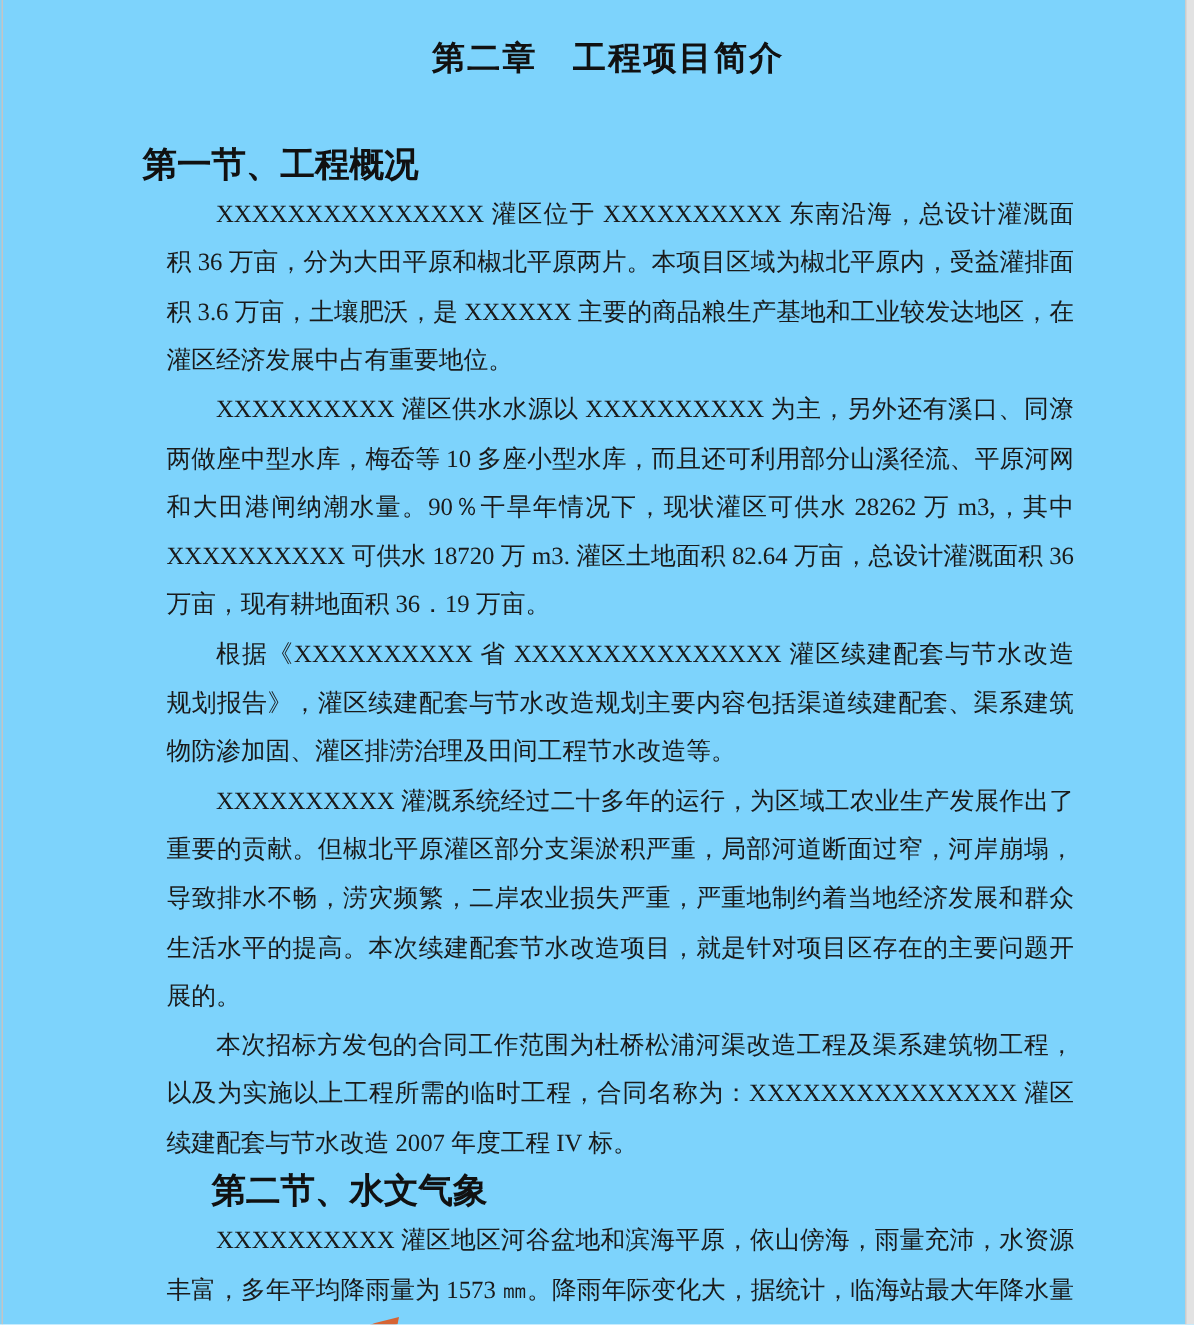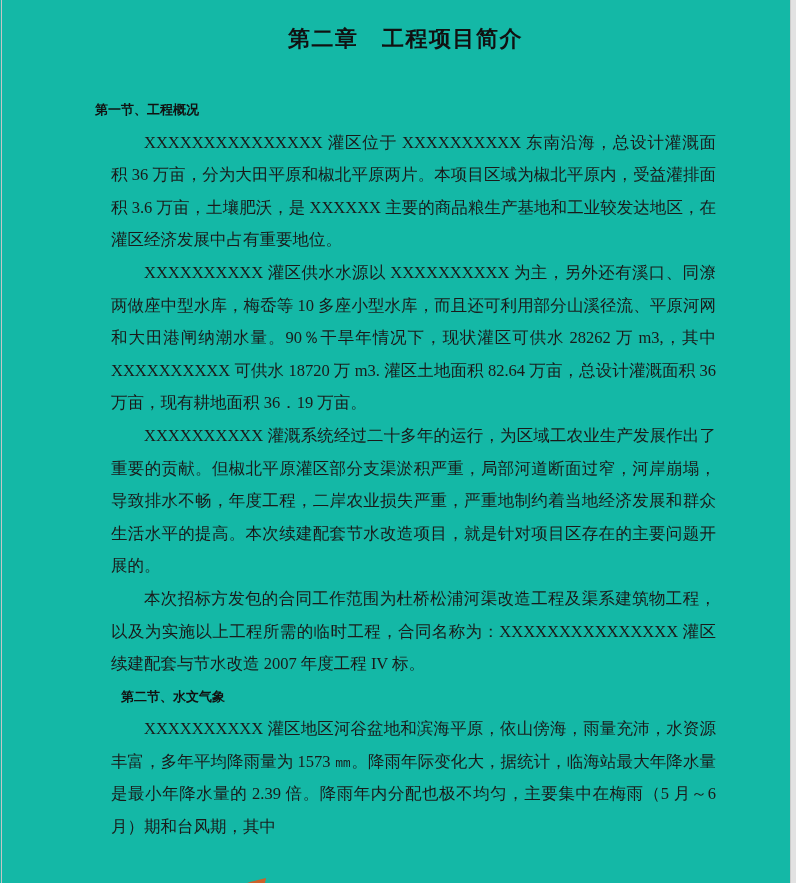--- a/index.html
+++ b/index.html
@@ -1,21 +1,21 @@
 <!DOCTYPE html>
 <html><head>
 <meta charset="utf-8">
 <style>
   * { margin: 0; padding: 0; box-sizing: border-box; }
   html, body { background: #ffffff; }
   .page {
     position: relative;
     width: 796px;
     height: 883px;
-    background: #14b8a6;
+    background: #7dd3fc;
     overflow: hidden;
     font-family: "Liberation Serif", "DejaVu Serif", serif;
     color: #1a1a1a;
   }
   .edge-left {
     position: absolute;
     left: 1px; top: 0;
     width: 1px; height: 100%;
     background: #c4c4c4;
   }
@@ -42,21 +42,21 @@
   }
   .doc-body {
     margin-top: 40px;
     font-size: 16.5px;
     line-height: 32.6px;
     text-align: justify;
     text-justify: inter-ideograph;
   }
   .sec-heading {
     font-weight: bold;
-    font-size: 13px;
+    font-size: 23px;
     color: #111111;
   }
   .sec-heading.indented { text-indent: 2em; }
   .para { text-indent: 2em; margin-left: 16px; }
   .annotation-mark {
     position: absolute;
     left: 241px;
     top: 875px;
     width: 26px;
     height: 12px;
@@ -72,21 +72,22 @@
   <div class="edge-right"></div>
 
   <div class="doc">
     <h1 class="doc-title">第二章　工程项目简介</h1>
 
     <div class="doc-body">
       <div class="sec-heading">第一节、工程概况</div>
 
       <p class="para">XXXXXXXXXXXXXXX 灌区位于 XXXXXXXXXX 东南沿海，总设计灌溉面积 36 万亩，分为大田平原和椒北平原两片。本项目区域为椒北平原内，受益灌排面积 3.6 万亩，土壤肥沃，是 XXXXXX 主要的商品粮生产基地和工业较发达地区，在灌区经济发展中占有重要地位。</p>
       <p class="para">XXXXXXXXXX 灌区供水水源以 XXXXXXXXXX 为主，另外还有溪口、同潦两做座中型水库，梅岙等 10 多座小型水库，而且还可利用部分山溪径流、平原河网和大田港闸纳潮水量。90％干旱年情况下，现状灌区可供水 28262 万 m3,，其中 XXXXXXXXXX 可供水 18720 万 m3. 灌区土地面积 82.64 万亩，总设计灌溉面积 36 万亩，现有耕地面积 36．19 万亩。</p>
-      <p class="para">XXXXXXXXXX 灌溉系统经过二十多年的运行，为区域工农业生产发展作出了重要的贡献。但椒北平原灌区部分支渠淤积严重，局部河道断面过窄，河岸崩塌，导致排水不畅，年度工程，二岸农业损失严重，严重地制约着当地经济发展和群众生活水平的提高。本次续建配套节水改造项目，就是针对项目区存在的主要问题开展的。</p>
+      <p class="para">根据《XXXXXXXXXX 省 XXXXXXXXXXXXXXX 灌区续建配套与节水改造规划报告》，灌区续建配套与节水改造规划主要内容包括渠道续建配套、渠系建筑物防渗加固、灌区排涝治理及田间工程节水改造等。</p>
+      <p class="para">XXXXXXXXXX 灌溉系统经过二十多年的运行，为区域工农业生产发展作出了重要的贡献。但椒北平原灌区部分支渠淤积严重，局部河道断面过窄，河岸崩塌，导致排水不畅，涝灾频繁，二岸农业损失严重，严重地制约着当地经济发展和群众生活水平的提高。本次续建配套节水改造项目，就是针对项目区存在的主要问题开展的。</p>
       <p class="para">本次招标方发包的合同工作范围为杜桥松浦河渠改造工程及渠系建筑物工程，以及为实施以上工程所需的临时工程，合同名称为：XXXXXXXXXXXXXXX 灌区续建配套与节水改造 2007 年度工程 IV 标。</p>
 
       <div class="sec-heading indented">第二节、水文气象</div>
 
       <p class="para">XXXXXXXXXX 灌区地区河谷盆地和滨海平原，依山傍海，雨量充沛，水资源丰富，多年平均降雨量为 1573 ㎜。降雨年际变化大，据统计，临海站最大年降水量是最小年降水量的 2.39 倍。降雨年内分配也极不均匀，主要集中在梅雨（5 月～6 月）期和台风期，其中</p>
     </div>
   </div>
 
   <svg class="annotation-mark" viewBox="0 0 26 12" xmlns="http://www.w3.org/2000/svg">
     <path d="M1 10 L9 7 L25 3 L24 8 L10 11 Z" fill="#e0581e" opacity="0.9"></path>

